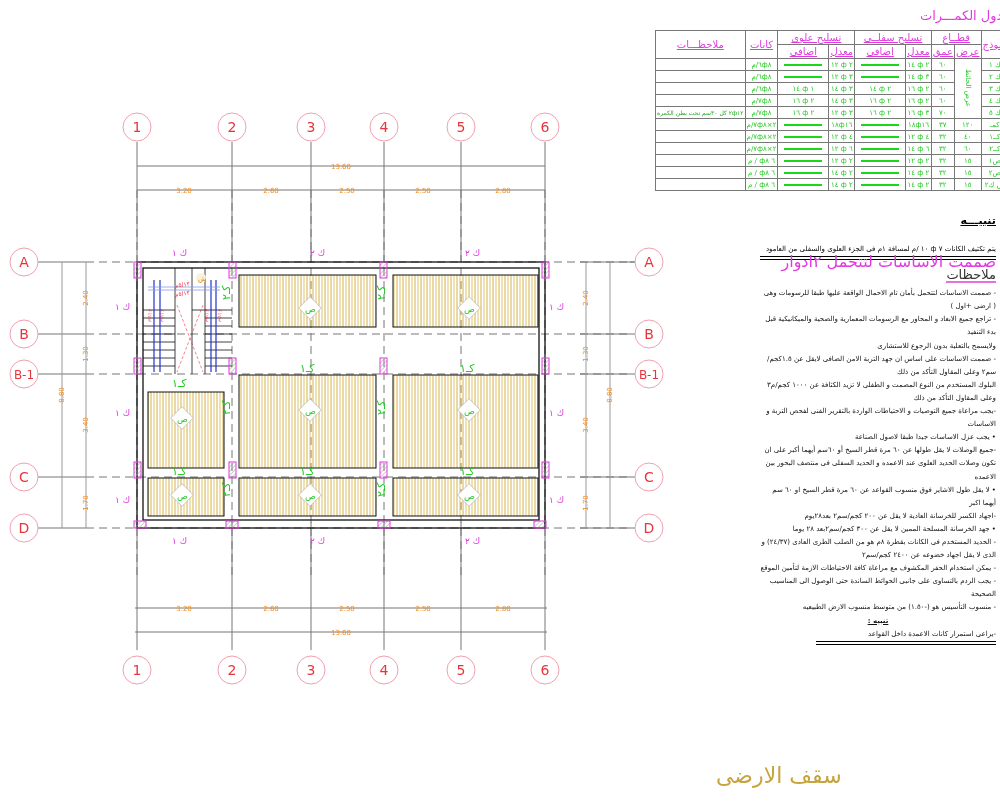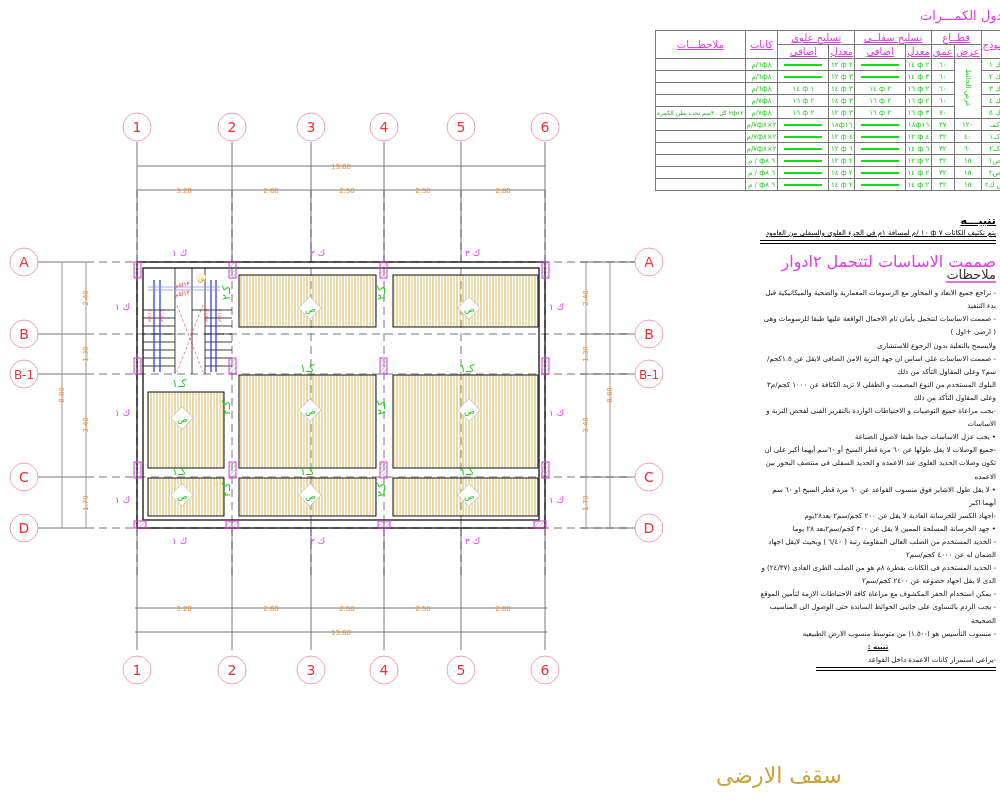--- a/index.html
+++ b/index.html
@@ -483,40 +483,39 @@
           <span></span>
         </td>
         <td>٦ ф٨ / م</td>
         <td class="note"></td>
       </tr>
     </tbody>
 </table>
 
 <div class="warn-wrap">
   <div class="warn" style="font-size:11px;font-weight:bold;text-decoration:underline;">تنبيـــه</div>
-  <div style="white-space:nowrap;margin-top:2px;text-decoration:underline;">يتم تكثيف الكانات ٧ ф ١٠ /م لمسافة ١م فى الجزء العلوى والسفلى من العامود</div>
+  <div style="white-space:nowrap;margin-top:18px;">يتم تكثيف الكانات ٧ ф ١٠ /م لمسافة ١م فى الجزء العلوى والسفلى من العامود</div>
   <div class="dbl-line" style="width:236px;margin-top:3px;"></div>
 </div>
 
 <div class="notes" style="top:252px;">
   <div class="designed">صممت الاساسات لتتحمل ٢ادوار</div>
   <div class="head">ملاحظات</div>
   <div id="notes-list">
+      <div class="item">- صممت الاساسات لتتحمل بأمان تام الاحمال الواقعة عليها طبقا للرسومات وهى ( ارضى +اول )</div>
       <div class="item">- تراجع جميع الابعاد و المحاور مع الرسومات المعمارية والصحية والميكانيكية قبل بدء التنفيذ</div>
-      <div class="item">- صممت الاساسات لتتحمل بأمان تام الاحمال الواقعة عليها طبقا للرسومات وهى ( ارضى +اول )</div>
       <div class="item">ولايسمح بالتعلية بدون الرجوع للاستشارى</div>
       <div class="item">- صممت الاساسات على اساس ان جهد التربة الامن الصافى لايقل عن ١.٥كجم/سم٢ وعلى المقاول التأكد من ذلك</div>
       <div class="item">البلوك المستخدم من النوع المصمت و الطفلى لا تزيد الكثافة عن ١٠٠٠ كجم/م٣ وعلى المقاول التأكد من ذلك</div>
       <div class="item">-يجب مراعاة جميع التوصيات و الاحتياطات الواردة بالتقرير الفنى لفحص التربة و الاساسات</div>
       <div class="item">• يجب عزل الاساسات جيدا طبقا لاصول الصناعة</div>
       <div class="item">-جميع الوصلات لا يقل طولها عن ٦٠ مرة قطر السيخ أو ٦٠سم أيهما أكبر على ان تكون وصلات الحديد العلوى عند الاعمده و الحديد السفلى فى منتصف البحور بين الاعمده</div>
       <div class="item">• لا يقل طول الاشاير فوق منسوب القواعد عن ٦٠ مرة قطر السيخ او ٦٠ سم أيهما اكبر</div>
       <div class="item">-اجهاد الكسر للخرسانة العادية لا يقل عن ٢٠٠ كجم/سم٢ بعد٢٨يوم</div>
       <div class="item">• جهد الخرسانة المسلحة الممين لا يقل عن ٣٠٠ كجم/سم٢بعد ٢٨ يوما</div>
-      <div class="item">- الحديد المستخدم من الصلب العالى المقاومة رتبة ( ٦/٤٠ ) وبحيث لايقل اجهاد الضمان له عن ٤٠٠٠ كجم/سم٢</div>
       <div class="item">- الحديد المستخدم فى الكانات بقطرة ٨م هو من الصلب الطرى العادى (٢٤/٣٧) و الذى لا يقل اجهاد خضوعه عن ٢٤٠٠ كجم/سم٢</div>
       <div class="item">- يمكن استخدام الحفر المكشوف مع مراعاة كافة الاحتياطات الازمة لتأمين الموقع</div>
       <div class="item">- يجب الردم بالتساوى على جانبى الحوائط الساندة حتى الوصول الى المناسيب الصحيحة</div>
       <div class="item">- منسوب التأسيس هو (-١.٥٠) من متوسط منسوب الارض الطبيعيه</div>
     </div>
   <div style="text-decoration:underline;font-weight:bold;text-align:center;">تنبيه :</div>
   <div>-يراعى استمرار كانات الاعمدة داخل القواعد</div>
   <div class="dbl-line" style="width:180px;"></div>
 </div>
 

